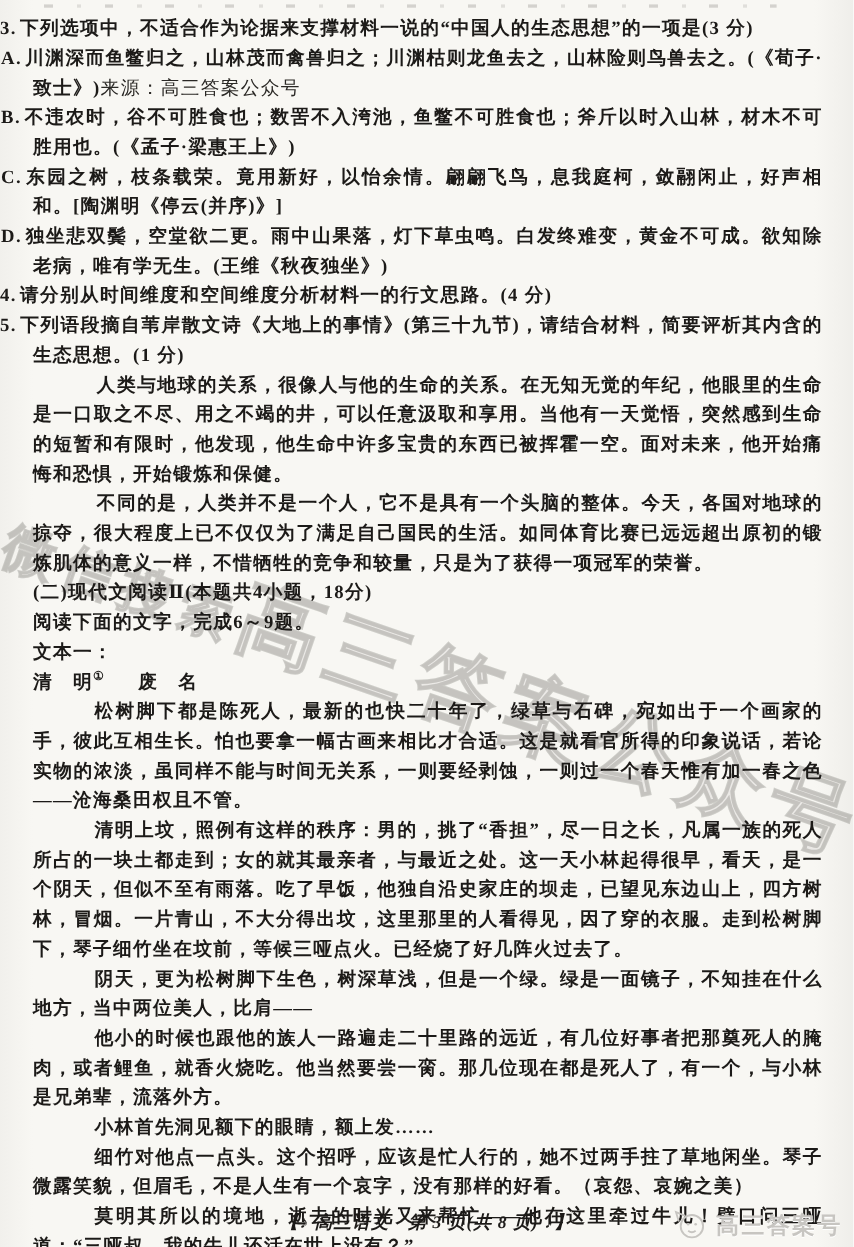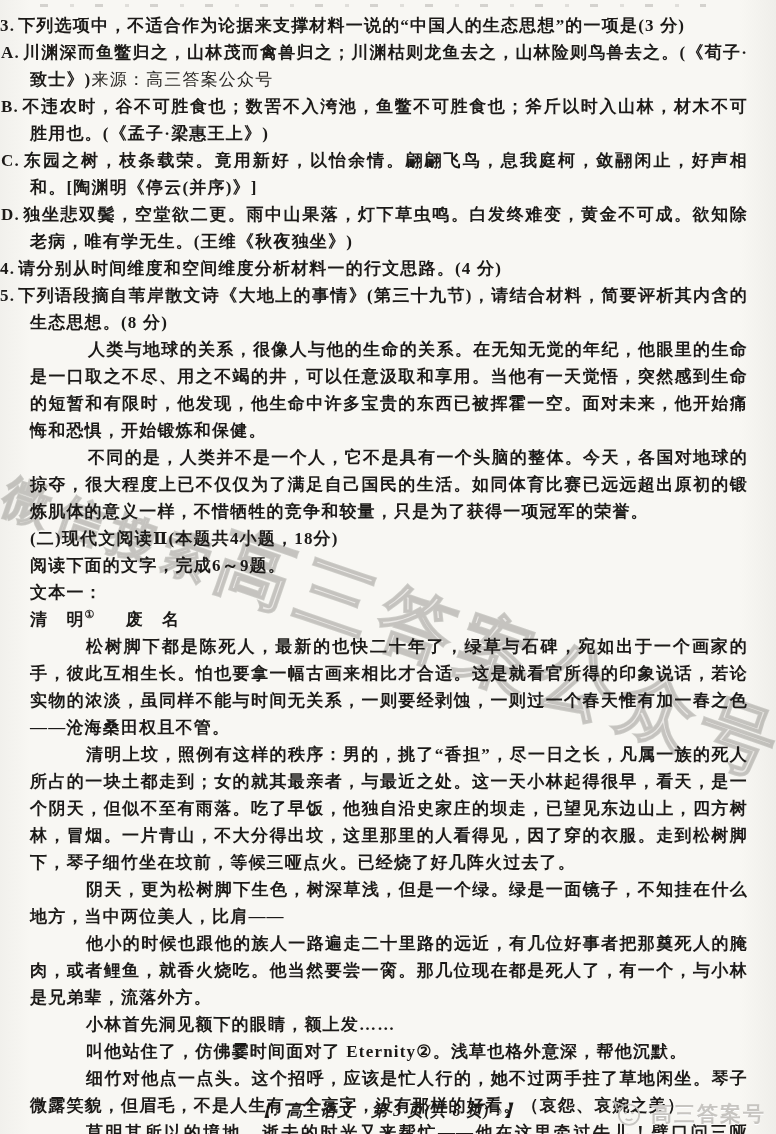--- a/index.html
+++ b/index.html
@@ -77,37 +77,36 @@
     <p class="option"><span class="olabel">A.</span><span>川渊深而鱼鳖归之，山林茂而禽兽归之；川渊枯则龙鱼去之，山林险则鸟兽去之。(《荀子·致士》)</span><span class="source">来源：高三答案公众号</span></p>
 
     <p class="option"><span class="olabel">B.</span><span>不违农时，谷不可胜食也；数罟不入洿池，鱼鳖不可胜食也；斧斤以时入山林，材木不可胜用也。(《孟子·梁惠王上》)</span></p>
 
     <p class="option"><span class="olabel">C.</span><span>东园之树，枝条载荣。竟用新好，以怡余情。翩翩飞鸟，息我庭柯，敛翮闲止，好声相和。[陶渊明《停云(并序)》]</span></p>
 
     <p class="option"><span class="olabel">D.</span><span>独坐悲双鬓，空堂欲二更。雨中山果落，灯下草虫鸣。白发终难变，黄金不可成。欲知除老病，唯有学无生。(王维《秋夜独坐》)</span></p>
 
     <p class="q"><span class="qnum">4.</span><span>请分别从时间维度和空间维度分析材料一的行文思路。(4 分)</span></p>
 
-    <p class="q"><span class="qnum">5.</span><span>下列语段摘自苇岸散文诗《大地上的事情》(第三十九节)，请结合材料，简要评析其内含的生态思想。(8 分)</span></p>
+    <p class="q"><span class="qnum">5.</span><span>下列语段摘自苇岸散文诗《大地上的事情》(第三十九节)，请结合材料，简要评析其内含的生态思想。(1 分)</span></p>
 
     <p class="quote">人类与地球的关系，很像人与他的生命的关系。在无知无觉的年纪，他眼里的生命是一口取之不尽、用之不竭的井，可以任意汲取和享用。当他有一天觉悟，突然感到生命的短暂和有限时，他发现，他生命中许多宝贵的东西已被挥霍一空。面对未来，他开始痛悔和恐惧，开始锻炼和保健。</p>
     <p class="quote">不同的是，人类并不是一个人，它不是具有一个头脑的整体。今天，各国对地球的掠夺，很大程度上已不仅仅为了满足自己国民的生活。如同体育比赛已远远超出原初的锻炼肌体的意义一样，不惜牺牲的竞争和较量，只是为了获得一项冠军的荣誉。</p>
 
     <p class="heading">(二)现代文阅读Ⅱ(本题共4小题，18分)</p>
     <p class="indent2">阅读下面的文字，完成6～9题。</p>
     <p class="indent2">文本一：</p>
 
     <p class="title-line"><span>清　明</span><sup>①</sup><span class="gap"></span><span>废　名</span></p>
 
     <p class="essay">松树脚下都是陈死人，最新的也快二十年了，绿草与石碑，宛如出于一个画家的手，彼此互相生长。怕也要拿一幅古画来相比才合适。这是就看官所得的印象说话，若论实物的浓淡，虽同样不能与时间无关系，一则要经剥蚀，一则过一个春天惟有加一春之色——沧海桑田权且不管。</p>
     <p class="essay">清明上坟，照例有这样的秩序：男的，挑了“香担”，尽一日之长，凡属一族的死人所占的一块土都走到；女的就其最亲者，与最近之处。这一天小林起得很早，看天，是一个阴天，但似不至有雨落。吃了早饭，他独自沿史家庄的坝走，已望见东边山上，四方树林，冒烟。一片青山，不大分得出坟，这里那里的人看得见，因了穿的衣服。走到松树脚下，琴子细竹坐在坟前，等候三哑点火。已经烧了好几阵火过去了。</p>
     <p class="essay">阴天，更为松树脚下生色，树深草浅，但是一个绿。绿是一面镜子，不知挂在什么地方，当中两位美人，比肩——</p>
     <p class="essay">他小的时候也跟他的族人一路遍走二十里路的远近，有几位好事者把那奠死人的腌肉，或者鲤鱼，就香火烧吃。他当然要尝一脔。那几位现在都是死人了，有一个，与小林是兄弟辈，流落外方。</p>
     <p class="essay">小林首先洞见额下的眼睛，额上发……</p>
-    <p class="essay">叫他站住了，仿佛霎时间面对了 Eternity②。浅草也格外意深，帮他沉默。</p>
     <p class="essay">细竹对他点一点头。这个招呼，应该是忙人行的，她不过两手拄了草地闲坐。琴子微露笑貌，但眉毛，不是人生有一个哀字，没有那样的好看。（哀怨、哀婉之美）</p>
     <p class="essay">莫明其所以的境地，逝去的时光又来帮忙——他在这里牵过牛儿！劈口问三哑道：“三哑叔，我的牛儿还活在世上没有？”</p>
 
   </div>
 
   <div class="footer">【♪ 高三语文　第 3 页(共 8 页) ♪】</div>
 
   <div class="wm-corner">
     <span>
       <svg width="34" height="30" viewBox="0 0 40 34" fill="none" stroke="#c7c5c1" stroke-width="2">

